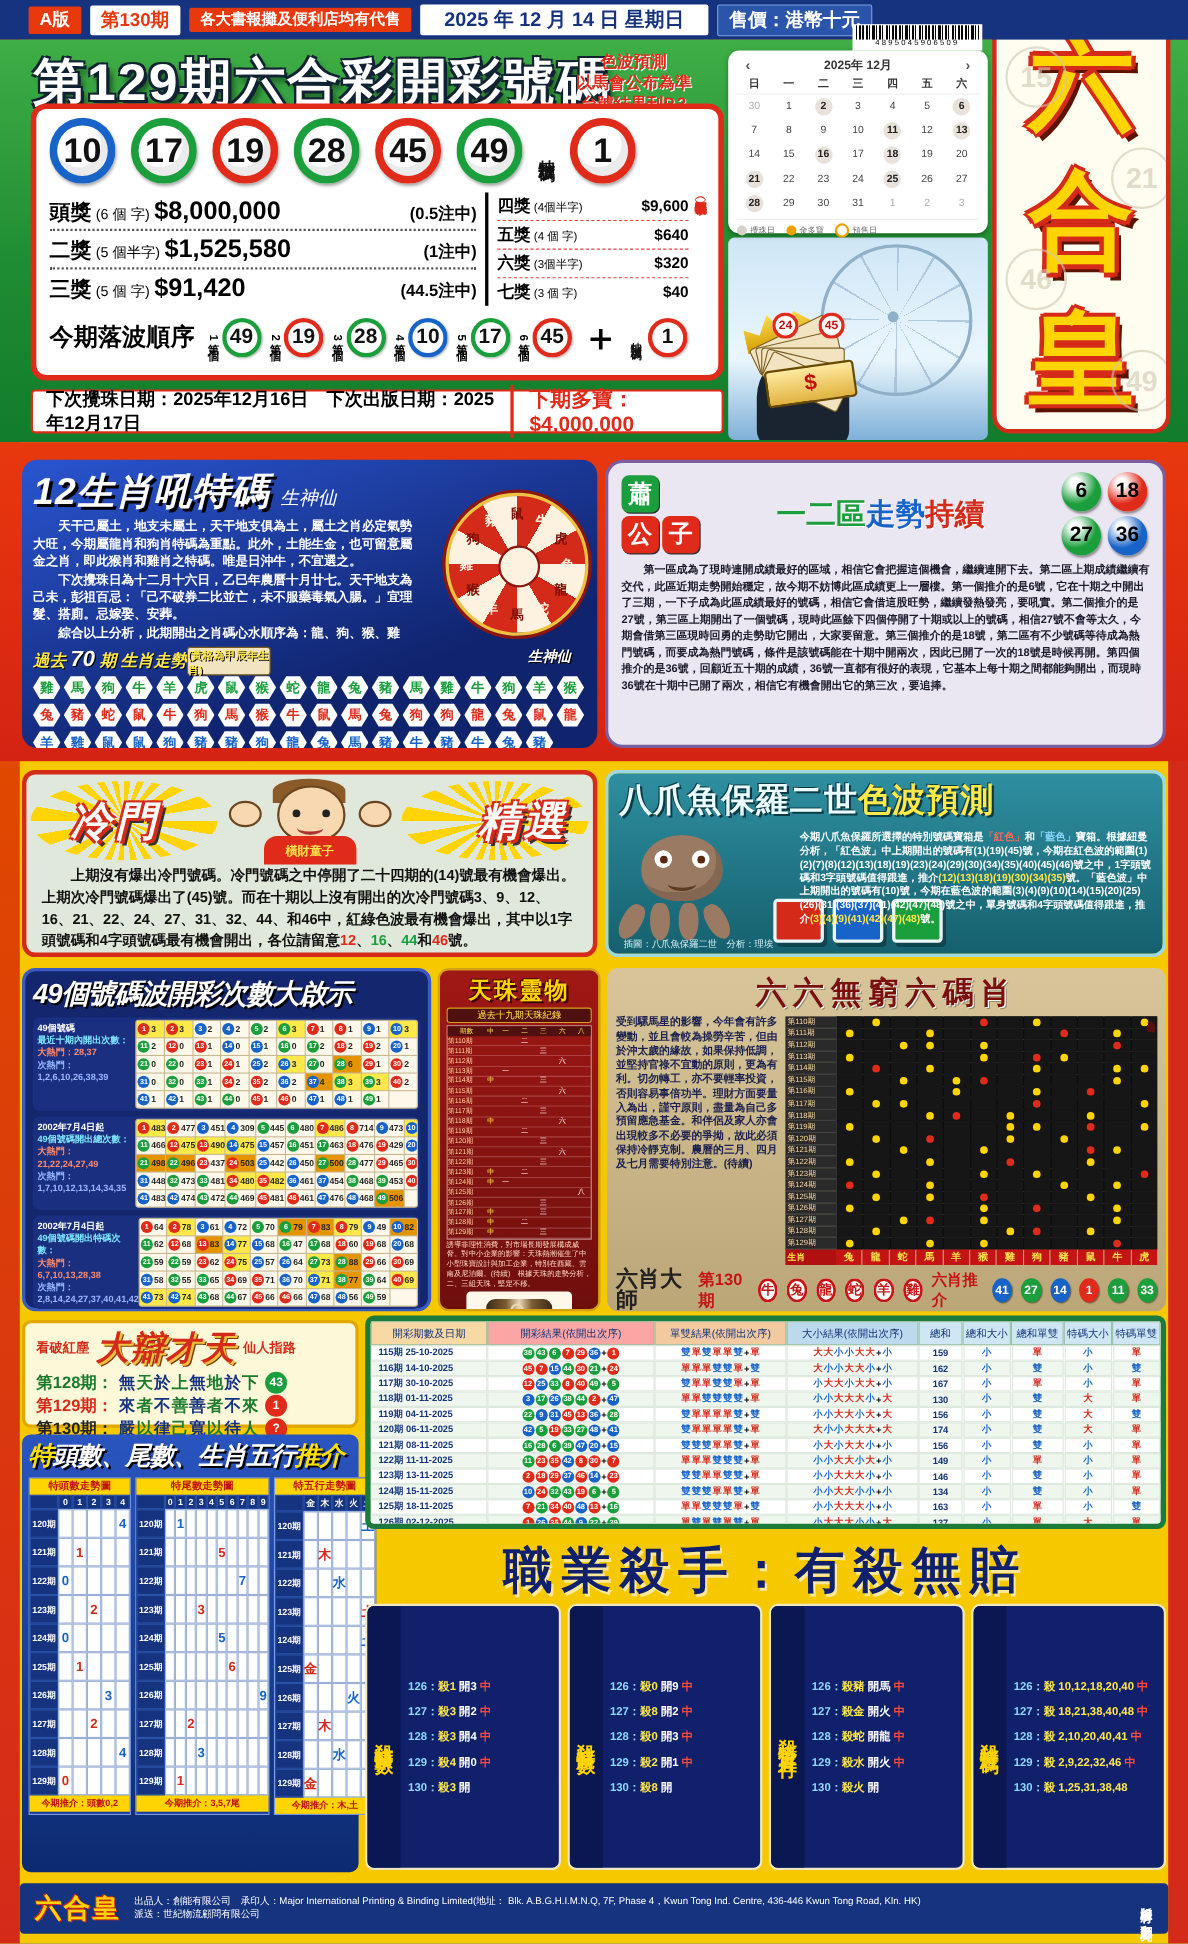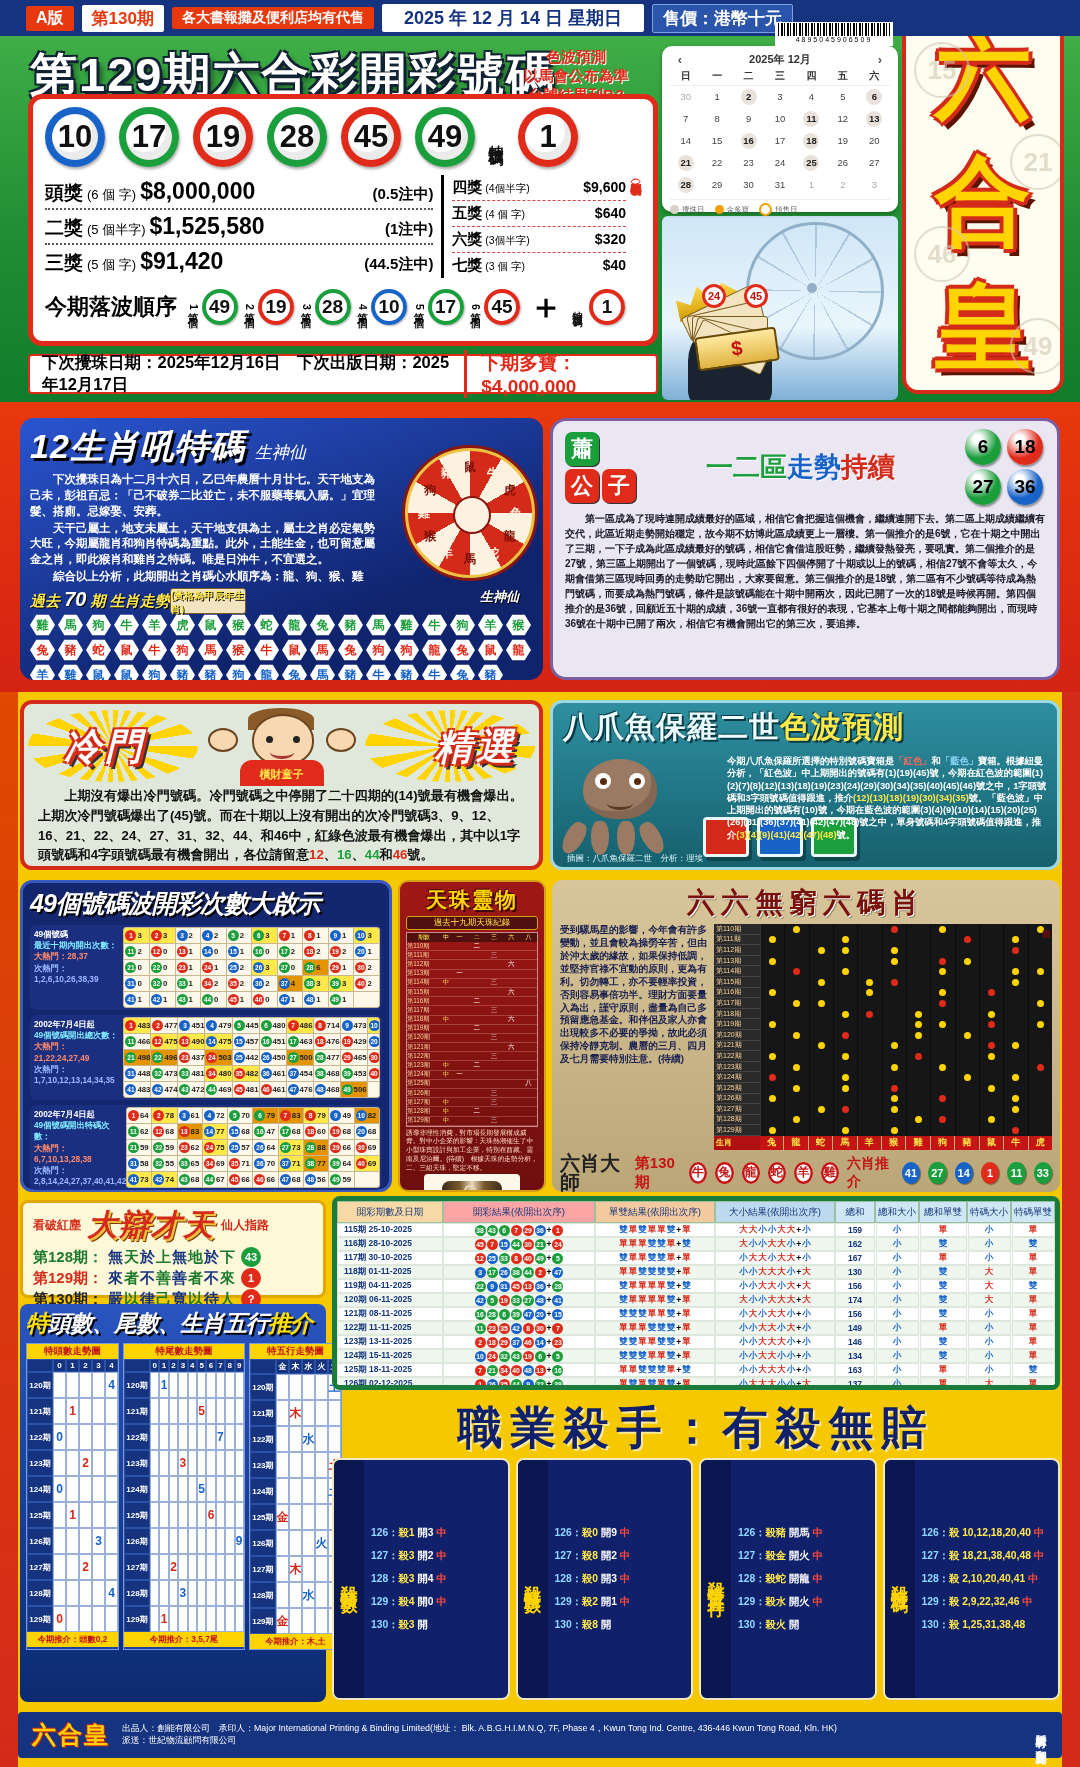--- a/index.html
+++ b/index.html
@@ -484,22 +484,22 @@
       <span class="lchar">六</span>
       <span class="lchar">合</span>
       <span class="lchar">皇</span>
     </div>
 
   <div class="abs" id="band1"></div>
 
   <div class="abs" id="zp">
     <div><span id="zptitle">12生肖吼特碼</span><span id="zpsign">生神仙</span></div>
     <div id="zptext">
+      <p>天干己屬土，地支未屬土，天干地支俱為土，屬土之肖必定氣勢大旺，今期屬龍肖和狗肖特碼為重點。此外，土能生金，也可留意屬金之肖，即此猴肖和雞肖之特碼。唯是日沖牛，不宜選之。</p>
       <p>下次攪珠日為十二月十六日，乙巳年農曆十月廿七。天干地支為己未，彭祖百忌：「己不破券二比並亡，未不服藥毒氣入腸。」宜理髮、搭廁。忌嫁娶、安葬。</p>
-      <p>天干己屬土，地支未屬土，天干地支俱為土，屬土之肖必定氣勢大旺，今期屬龍肖和狗肖特碼為重點。此外，土能生金，也可留意屬金之肖，即此猴肖和雞肖之特碼。唯是日沖牛，不宜選之。</p>
       <p>綜合以上分析，此期開出之肖碼心水順序為：龍、狗、猴、雞</p>
     </div>
     <div id="wheel">
         <div id="wheelhub"></div>
         <span class="wz" style="transform: rotate(0deg) translate(0px, -46px) rotate(0deg); color: rgb(122, 16, 5);">鼠</span>
         <span class="wz" style="transform: rotate(30deg) translate(0px, -46px) rotate(-30deg); color: rgb(253, 242, 224);">牛</span>
         <span class="wz" style="transform: rotate(60deg) translate(0px, -46px) rotate(-60deg); color: rgb(122, 16, 5);">虎</span>
         <span class="wz" style="transform: rotate(90deg) translate(0px, -46px) rotate(-90deg); color: rgb(253, 242, 224);">兔</span>
         <span class="wz" style="transform: rotate(120deg) translate(0px, -46px) rotate(-120deg); color: rgb(122, 16, 5);">龍</span>
         <span class="wz" style="transform: rotate(150deg) translate(0px, -46px) rotate(-150deg); color: rgb(253, 242, 224);">蛇</span>
@@ -866,21 +866,21 @@
             <div class="c49">
               <span class="bsm" style="--c: #e02a1a;">2</span>
               <span class="cnt">477</span>
             </div>
             <div class="c49">
               <span class="bsm" style="--c: #1763c8;">3</span>
               <span class="cnt">451</span>
             </div>
             <div class="c49">
               <span class="bsm" style="--c: #1763c8;">4</span>
-              <span class="cnt">479</span>
+              <span class="cnt">309</span>
             </div>
             <div class="c49">
               <span class="bsm" style="--c: #1b9e3c;">5</span>
               <span class="cnt">445</span>
             </div>
             <div class="c49">
               <span class="bsm" style="--c: #1b9e3c;">6</span>
               <span class="cnt">480</span>
             </div>
             <div class="c49 warm">
@@ -2462,21 +2462,21 @@
             <span class="tk">+</span>
             <span class="tk blue">小</span>
           </div>
           <div class="hsum">159</div>
           <div class="tk blue">小</div>
           <div class="tk red">單</div>
           <div class="tk blue">小</div>
           <div class="tk red">單</div>
         </div>
         <div class="hrow">
-          <div class="ep">116期 28-10-2025</div>
+          <div class="ep">116期 14-10-2025</div>
           <div>
             <span class="bt" style="--c: #e02a1a;">45</span>
             <span class="bt" style="--c: #e02a1a;">7</span>
             <span class="bt" style="--c: #1763c8;">15</span>
             <span class="bt" style="--c: #1b9e3c;">44</span>
             <span class="bt" style="--c: #e02a1a;">30</span>
             <span class="bt" style="--c: #1b9e3c;">21</span>
             <span class="tk">+</span>
             <span class="bt" style="--c: #e02a1a;">24</span>
           </div>

